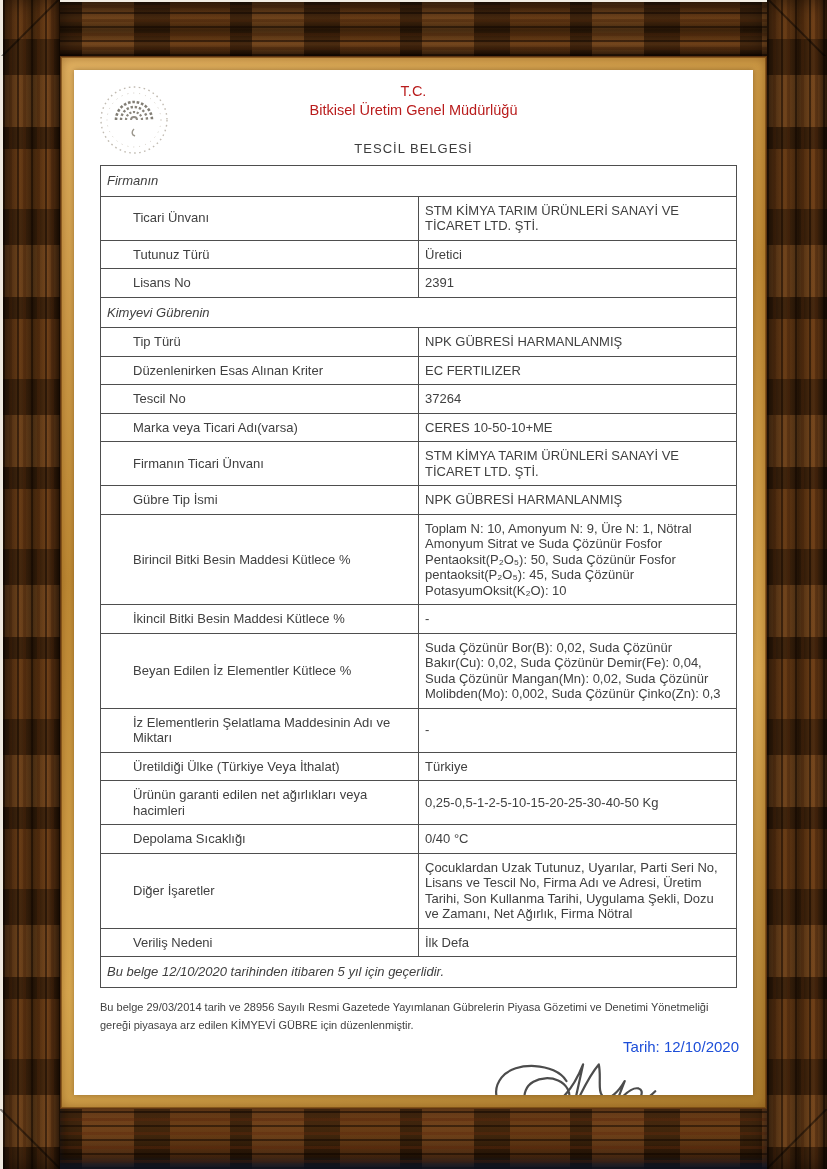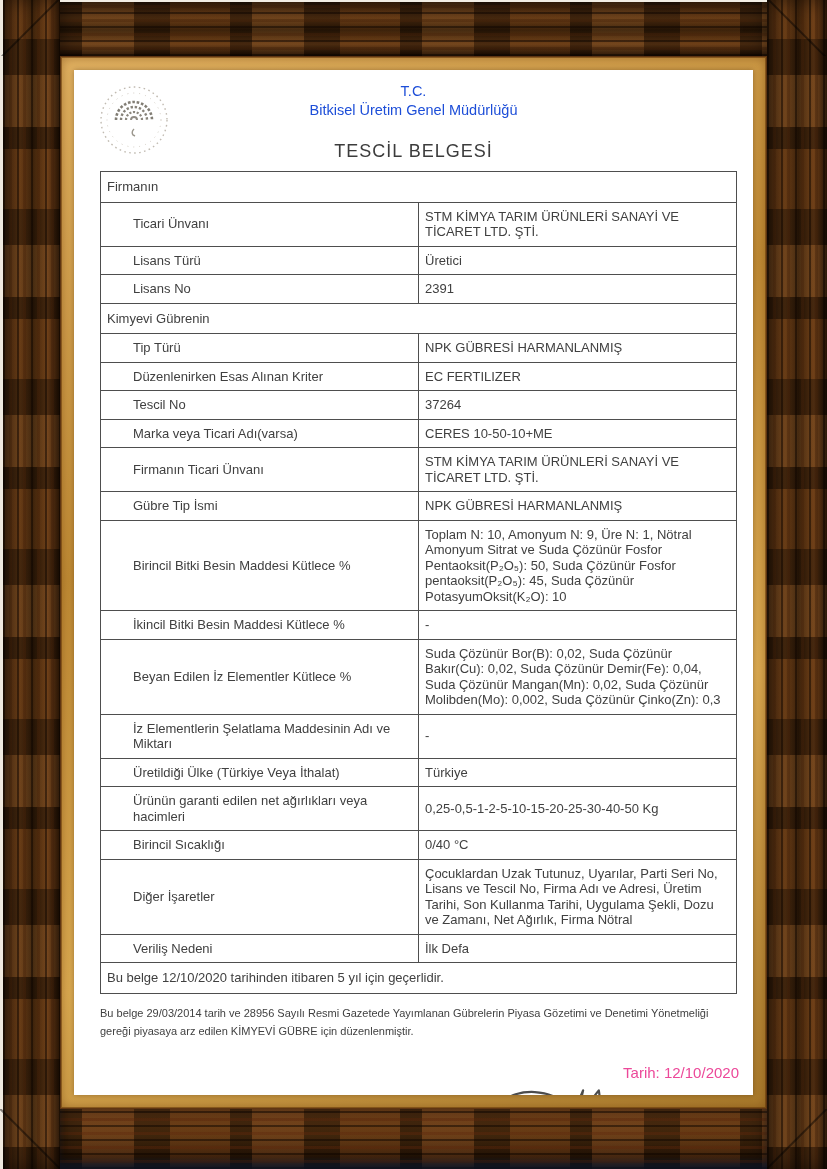--- a/index.html
+++ b/index.html
@@ -49,33 +49,33 @@
     border:1px solid #5f3512;
   }
 
   
   .paper{position:absolute;left:74px;right:74px;top:70px;bottom:74px;background:#ffffff;
     box-shadow:0 0 5px rgba(40,20,5,.35);padding:12px 0 0 0;overflow:hidden;}
 
   
   .hdr{position:relative;text-align:center;}
   .emblem{position:absolute;left:24px;top:0;width:72px;height:74px;opacity:.85;}
-  .hdr-line{font-size:14.5px;line-height:19px;color:#1d4ed8;}
-  .doc-title{margin-top:21px;font-size:18px;letter-spacing:1px;color:#3c3c3c;}
+  .hdr-line{font-size:14.5px;line-height:19px;color:#b91c1c;}
+  .doc-title{margin-top:21px;font-size:13px;letter-spacing:1px;color:#3c3c3c;}
 
   
   table.doc-table{border-collapse:collapse;margin:9px 16px 0 26px;width:637px;table-layout:fixed;}
   .cell{border:1.4px solid #4e4e4e;font-size:13px;line-height:15.5px;color:#404040;
         padding:6px 8px 6px 6px;vertical-align:middle;word-wrap:break-word;}
   .cell.label{width:322px;padding-left:32px;}
-  .cell.section{padding-top:7px;padding-bottom:7px;}
+  .cell.section{padding-top:7px;padding-bottom:7px;font-style:italic;}
 
   
   .note{margin:10px 20px 0 26px;font-size:11px;line-height:18px;color:#414141;}
-  .date-line{margin:24px 14px 0 0;text-align:right;font-size:15px;color:#ec4899;}
+  .date-line{margin:4px 14px 0 0;text-align:right;font-size:15px;color:#1d4ed8;}
   .sig-block{width:250px;margin:2px 44px 0 auto;text-align:center;}
   .sig-svg{display:block;margin:0 auto -4px auto;}
 </style>
 </head>
 <body>
 
 <div class="scene">
 
   <div class="wood wood-top"></div>
   <div class="wood wood-bottom"></div>
@@ -107,21 +107,21 @@
     <table class="doc-table">
       <tbody>
           <tr>
             <td colspan="2" class="cell section">Firmanın</td>
           </tr>
           <tr>
             <td class="cell label">Ticari Ünvanı</td>
             <td class="cell value">STM KİMYA TARIM ÜRÜNLERİ SANAYİ VE TİCARET LTD. ŞTİ.</td>
           </tr>
           <tr>
-            <td class="cell label">Lisans Türü</td>
+            <td class="cell label">Tutunuz Türü</td>
             <td class="cell value">Üretici</td>
           </tr>
           <tr>
             <td class="cell label">Lisans No</td>
             <td class="cell value">2391</td>
           </tr>
           <tr>
             <td colspan="2" class="cell section">Kimyevi Gübrenin</td>
           </tr>
           <tr>
@@ -166,21 +166,21 @@
           </tr>
           <tr>
             <td class="cell label">Üretildiği Ülke (Türkiye Veya İthalat)</td>
             <td class="cell value">Türkiye</td>
           </tr>
           <tr>
             <td class="cell label">Ürünün garanti edilen net ağırlıkları veya hacimleri</td>
             <td class="cell value">0,25-0,5-1-2-5-10-15-20-25-30-40-50 Kg</td>
           </tr>
           <tr>
-            <td class="cell label">Birincil Sıcaklığı</td>
+            <td class="cell label">Depolama Sıcaklığı</td>
             <td class="cell value">0/40 °C</td>
           </tr>
           <tr>
             <td class="cell label">Diğer İşaretler</td>
             <td class="cell value">Çocuklardan Uzak Tutunuz, Uyarılar, Parti Seri No, Lisans ve Tescil No, Firma Adı ve Adresi, Üretim Tarihi, Son Kullanma Tarihi, Uygulama Şekli, Dozu ve Zamanı, Net Ağırlık, Firma Nötral</td>
           </tr>
           <tr>
             <td class="cell label">Veriliş Nedeni</td>
             <td class="cell value">İlk Defa</td>
           </tr>

